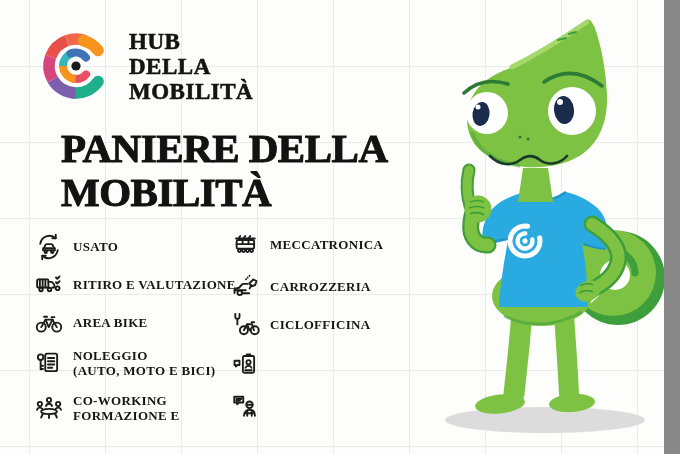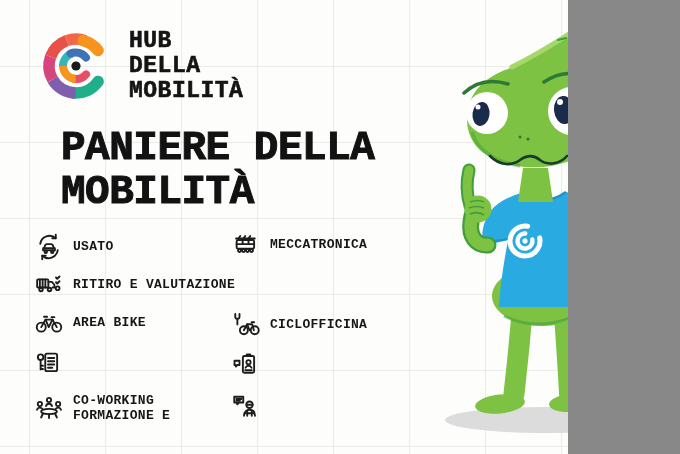--- a/index.html
+++ b/index.html
@@ -1,26 +1,26 @@
 <!DOCTYPE html>
 <html><head>
 <meta charset="utf-8">
 <style>
   html,body{margin:0;padding:0;background:#888;}
   .poster{
     position:relative;
-    width:568px;height:454px;
+    width:664px;height:454px;
     overflow:hidden;
     background-color:#fdfdfb;
     background-image:
       linear-gradient(#ecebe8 1px, transparent 1px),
       linear-gradient(90deg, #ecebe8 1px, transparent 1px);
     background-size:76px 76px;
     background-position:29px 66px;
-    font-family:Liberation Mono, monospace;
+    font-family:Liberation Serif, serif;
     color:#141414;
   }
   .brand{position:absolute;left:36px;top:26px;display:flex;align-items:center;gap:13px;}
   .brand-mark{width:80px;height:80px;}
   .wordmark{
     font-size:23px;line-height:25px;font-weight:bold;
     letter-spacing:.5px;color:#141414;
     -webkit-text-stroke:.6px #141414;
   }
   .page-title{
@@ -129,20 +129,24 @@
 
   <div class="svc col-l" style="top:345px">
     <span class="ic">
       <svg viewBox="0 0 24 24" class="ico">
         <rect x="9" y="4.5" width="9.5" height="14" rx="1.4"></rect>
         <path d="M11.2 8h5M11.2 10.6h5M11.2 13.2h5M11.2 15.8h3.4"></path>
         <circle cx="5.3" cy="7.3" r="2.2"></circle>
         <path d="M5.3 9.5v7.6M5.3 14.2h1.9M5.3 16.8h1.9"></path>
       </svg>
     </span>
+    <span class="svc-label">
+      <span>NOLEGGIO</span>
+        <span>(AUTO, MOTO E BICI)</span>
+    </span>
   </div>
 
   <div class="svc col-l" style="top:390px">
     <span class="ic">
       <svg viewBox="0 0 24 24" class="ico">
         <circle cx="12" cy="5.6" r="1.7"></circle>
           <circle cx="4.7" cy="8.8" r="1.7"></circle>
           <circle cx="19.3" cy="8.8" r="1.7"></circle>
         <path d="M9.6 10.4a2.5 2.5 0 0 1 4.8 0"></path>
         <path d="M2.4 13.4a2.4 2.4 0 0 1 4.2-.8M17.4 12.6a2.4 2.4 0 0 1 4.2.8"></path>
@@ -168,20 +172,36 @@
           <circle cx="10" cy="16.4" r="1.2"></circle>
         <circle cx="13.2" cy="16.4" r="1.2"></circle>
           <circle cx="16.4" cy="16.4" r="1.2"></circle>
       </svg>
     </span>
     <span class="svc-label">
       <span>MECCATRONICA</span>
     </span>
   </div>
 
+  <div class="svc col-r" style="top:269px">
+    <span class="ic">
+      <svg viewBox="0 0 24 24" class="ico">
+        <path d="M2.8 16.8v-2c0-.8.5-1.4 1.2-1.6l2.4-.6 2.2-2.4c.4-.5 1-.7 1.6-.7h3"></path>
+        <path d="M2.8 14.6h9"></path>
+          <circle cx="7" cy="16.6" r="1.8"></circle>
+          <path d="M9 17h5.5"></path>
+        <path d="M14.6 9.2l3.2-3.2 2.6 1.2-1 3.2-2.8 1z"></path>
+        <path d="M16.3 10.6l-1.4 2.6"></path>
+          <path d="M13.3 4.4h.01M14.8 3h.01M12 5.8h.01"></path>
+      </svg>
+    </span>
+    <span class="svc-label">
+      <span>CARROZZERIA</span>
+    </span>
+  </div>
 
   <div class="svc col-r" style="top:307px">
     <span class="ic">
       <svg viewBox="0 0 24 24" class="ico">
         <path d="M3.4 3.2v2.2a1.7 1.7 0 0 0 3.4 0V3.2"></path>
           <path d="M5.1 7v4.5"></path>
         <circle cx="10.3" cy="16.2" r="3.2"></circle>
           <circle cx="19" cy="16.2" r="3.2"></circle>
         <path d="M10.3 16.2l2.6-4.8h4l1.4 4.8"></path>
           <path d="M12.9 11.4l2 4.8"></path>

